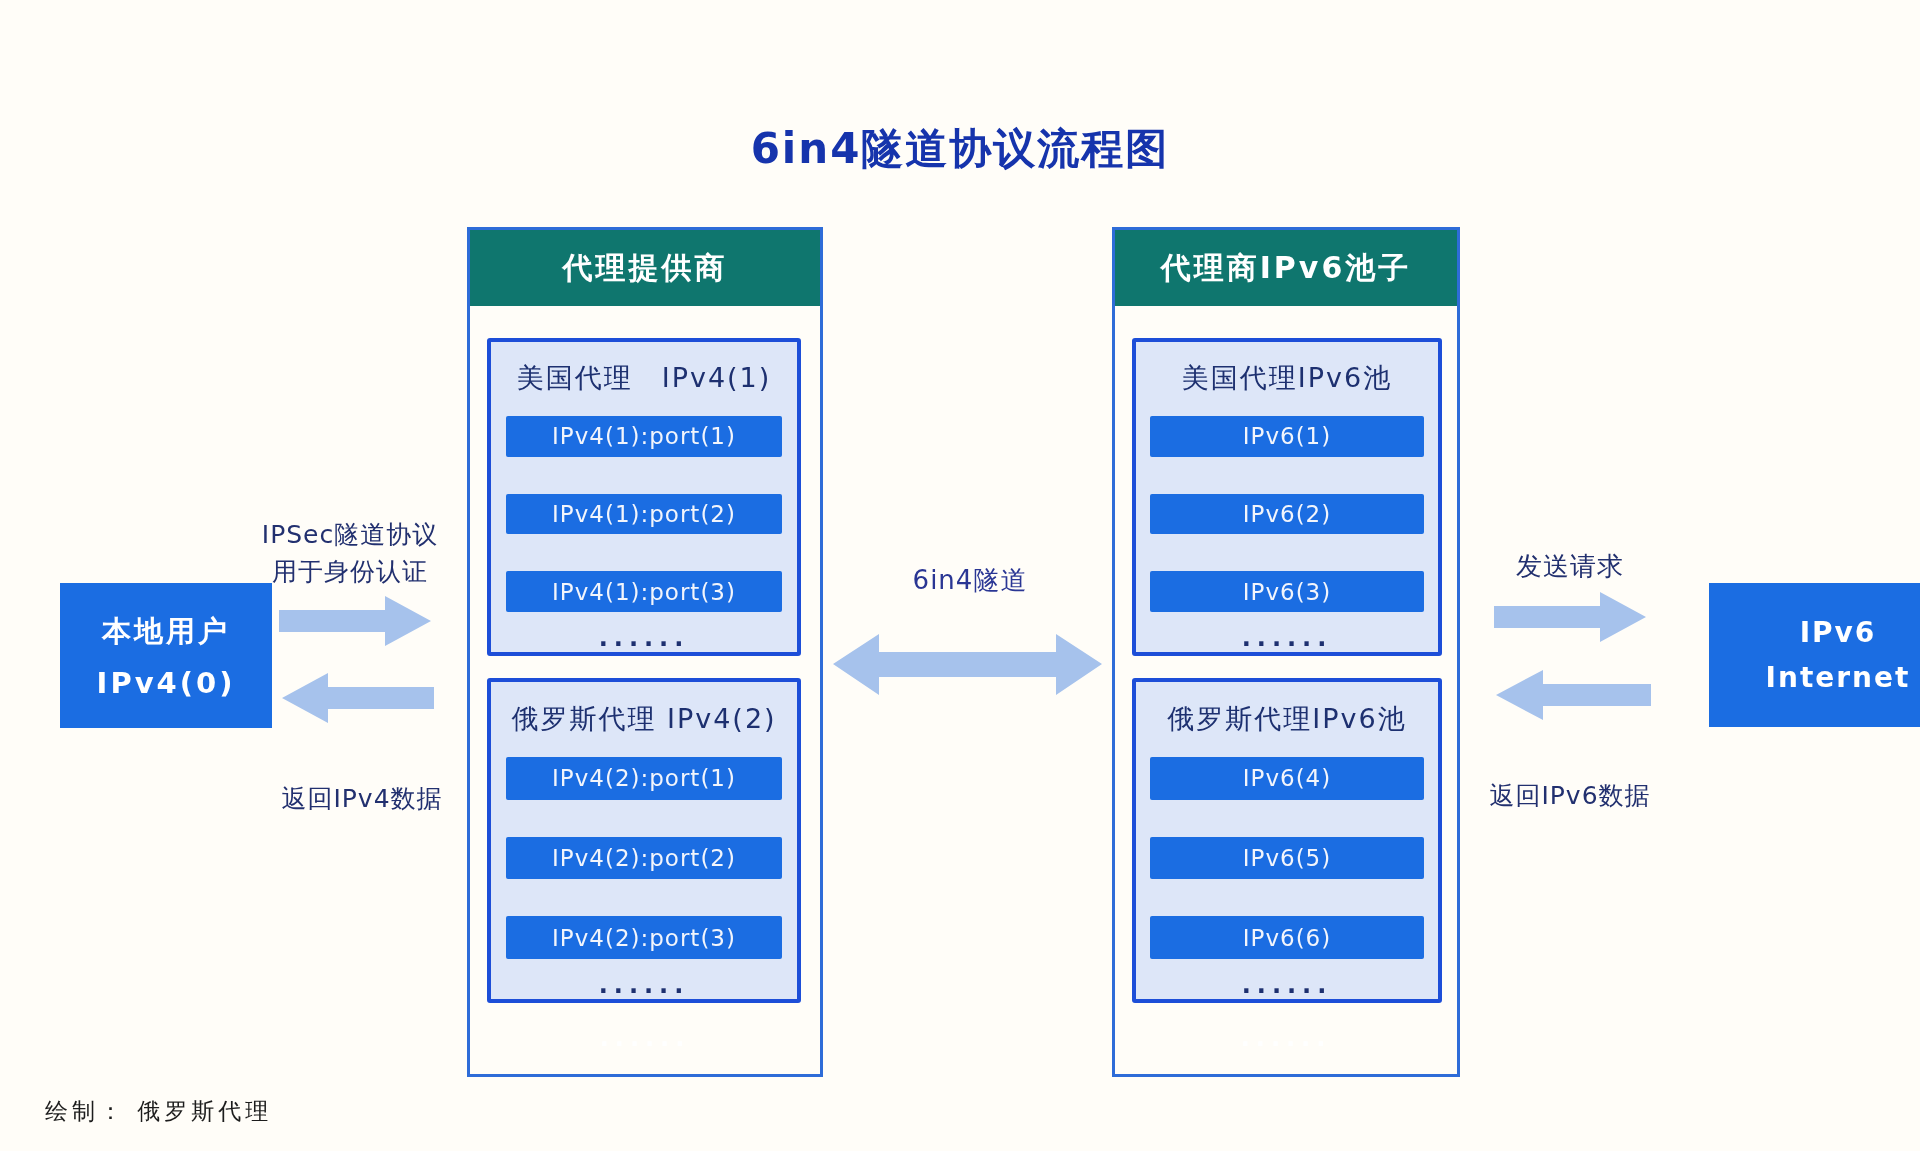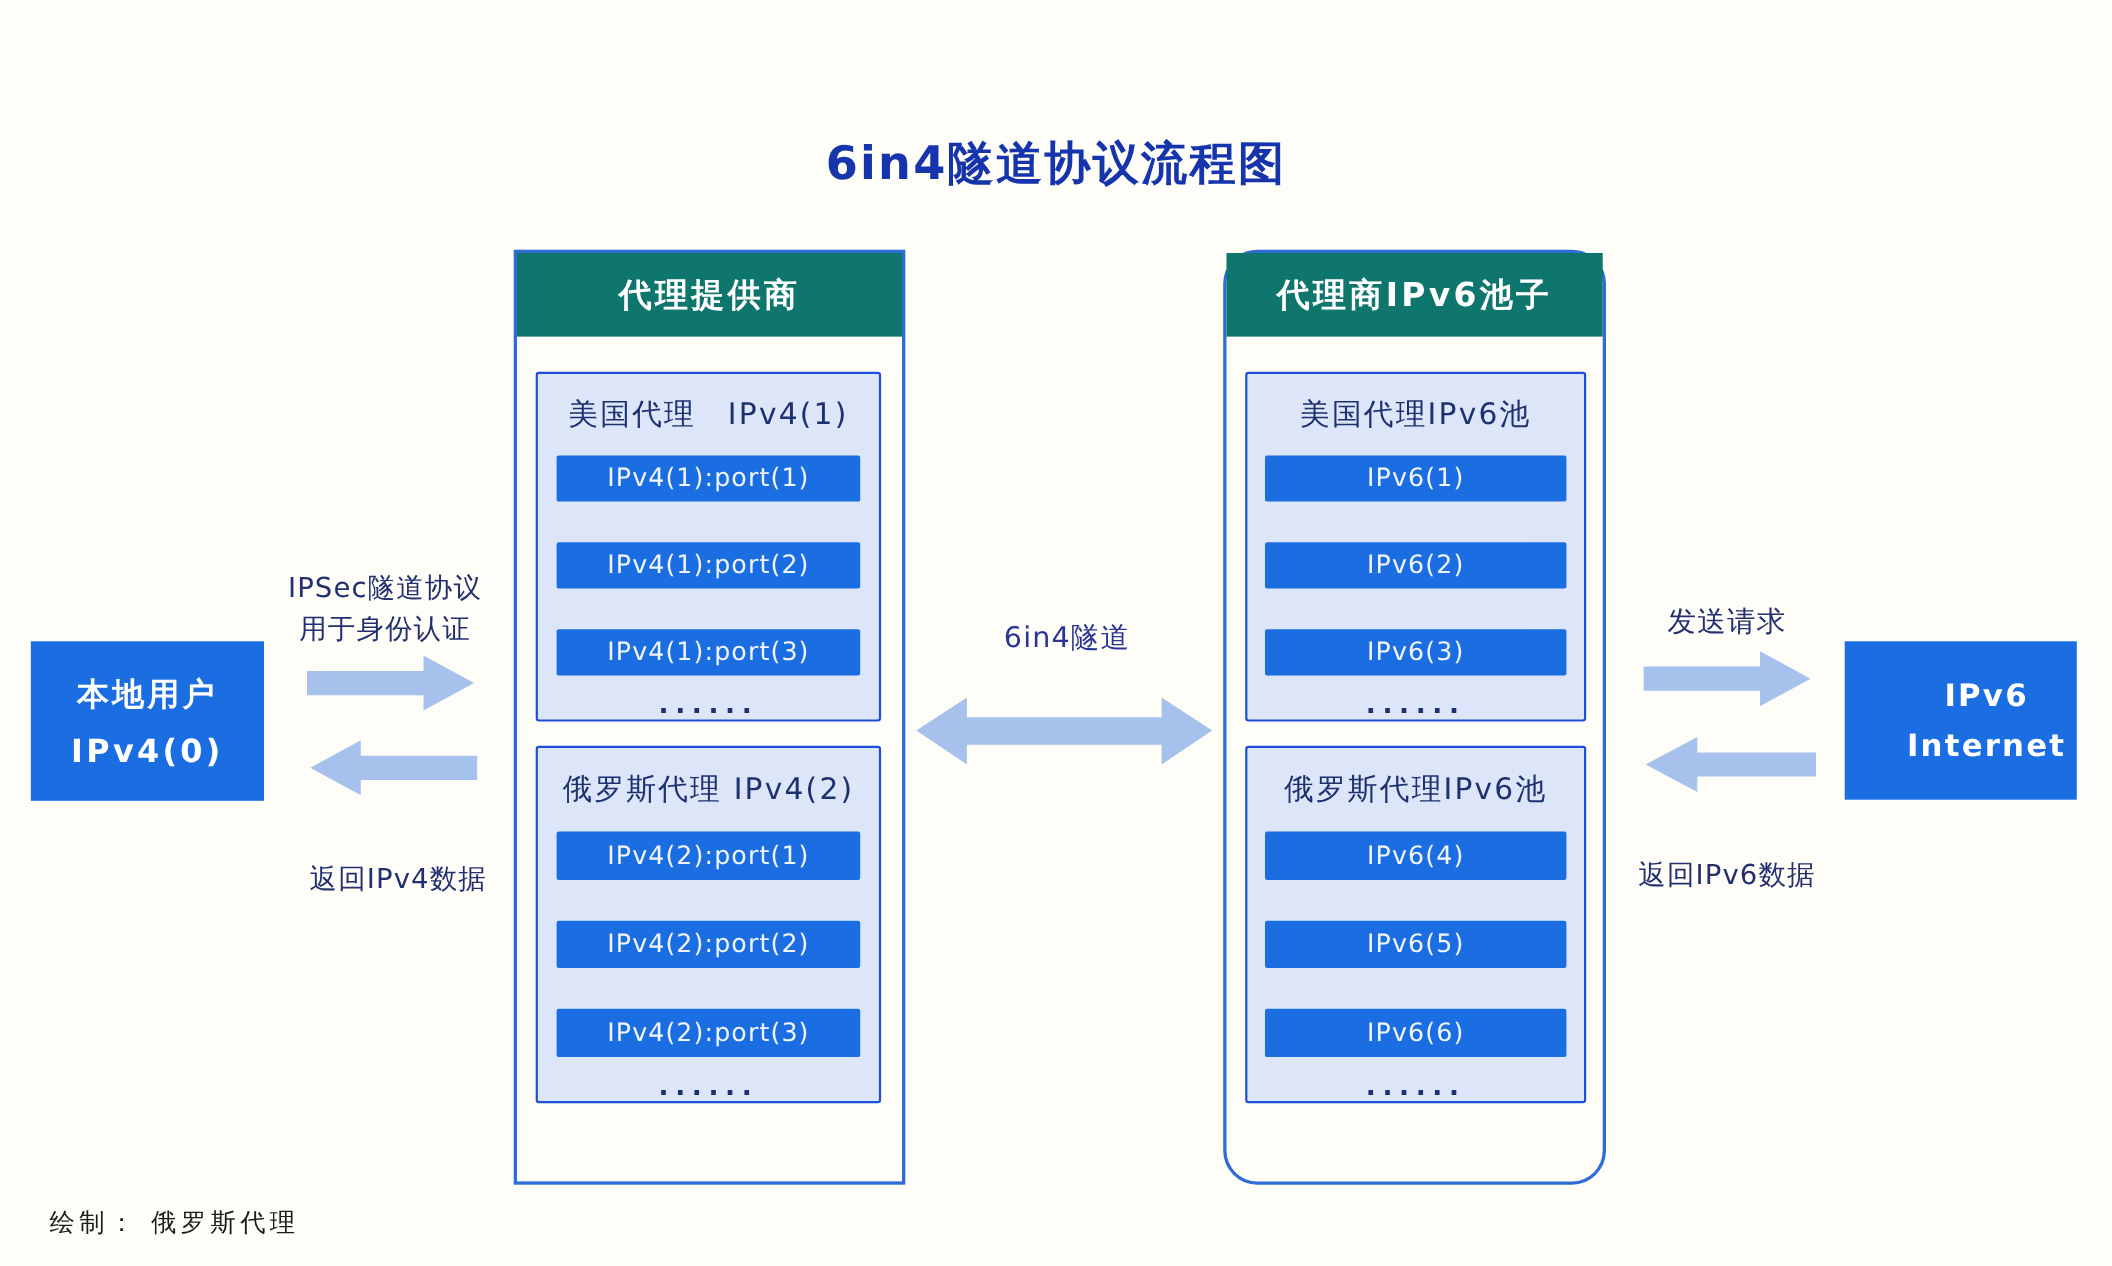--- a/index.html
+++ b/index.html
@@ -13,21 +13,21 @@
 
   .diagram-title {
     top: 96px; left: 0; width: 100%;
     text-align: center; font-size: 42px; font-weight: 700;
     color: #1634ac; letter-spacing: 2px; margin-top: 25px;
   }
 
   .node-box {
     background: #1b6de2; color: #ffffff;
     display: flex; flex-direction: column; align-items: center; justify-content: center;
-    gap: 14px; font-weight: 700; font-size: 29px; letter-spacing: 3px;
+    gap: 14px; font-weight: 700; font-size: 29px; letter-spacing: 3px; margin-left: 32px;
   }
   .user-box { left: 28px; top: 583px; width: 212px; height: 145px; }
   .internet-box { left: 1677px; top: 583px; width: 211px; height: 144px; font-size: 28px; letter-spacing: 2px; gap: 12px; padding-left: 47px; }
 
   .flow-label {
     color: #22306f; font-size: 25px; text-align: center;
     line-height: 37px; letter-spacing: 1px; margin-top: 24px;
   }
   .lbl-ipsec { left: 218px; top: 492px; width: 264px; }
   .lbl-return4 { left: 262px; top: 756px; width: 200px; }
@@ -40,30 +40,30 @@
   .arr-l1 { left: 282px; top: 672px; }
   .arr-r2 { left: 1494px; top: 591px; }
   .arr-l2 { left: 1496px; top: 669px; }
   .arr-mid { left: 833px; top: 631px; }
 
   .container {
     border: 3px solid #2e6cd8; background: #fffdf8;
     top: 227px; height: 850px;
   }
   .container-left  { left: 467px;  width: 356px; }
-  .container-right { left: 1112px; width: 348px; border-radius: 31px; }
+  .container-right { left: 1112px; width: 348px; }
   .container-header {
     height: 76px; background: #0f766e; color: #ffffff;
     display: flex; align-items: center; justify-content: center;
     font-size: 30px; font-weight: 700; letter-spacing: 3px;
   }
 
   .group {
     position: absolute; left: 17px; width: 314px;
-    background: #dde6f8; border: 2px solid #1d4ed8; border-radius: 3px;
+    background: #dde6f8; border: 4px solid #1d4ed8; border-radius: 3px;
     display: flex; flex-direction: column; align-items: center;
     padding-top: 18px;
   }
   .container-right .group { width: 310px; }
   .group-1 { top: 108px; height: 318px; }
   .group-2 { top: 448px; height: 325px; }
   .group-title {
     color: #1d3070; font-size: 27px; letter-spacing: 2px;
     height: 40px; display: flex; align-items: center; white-space: pre;
   }

